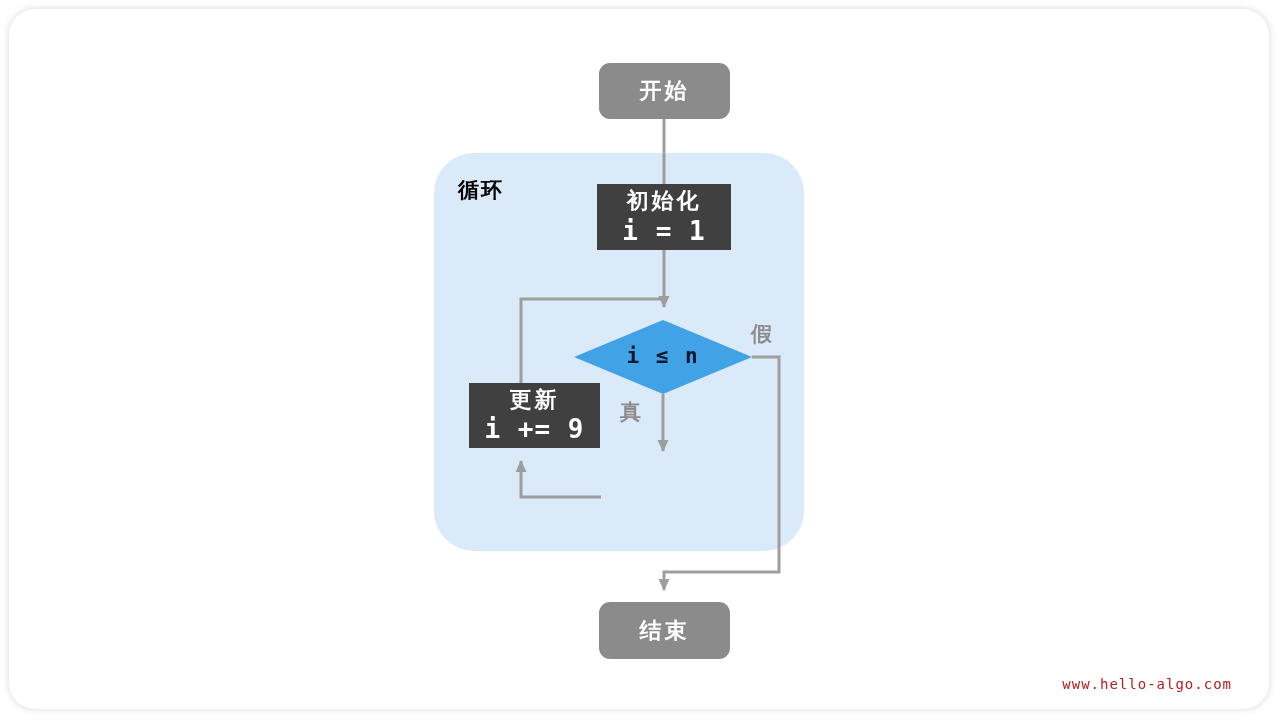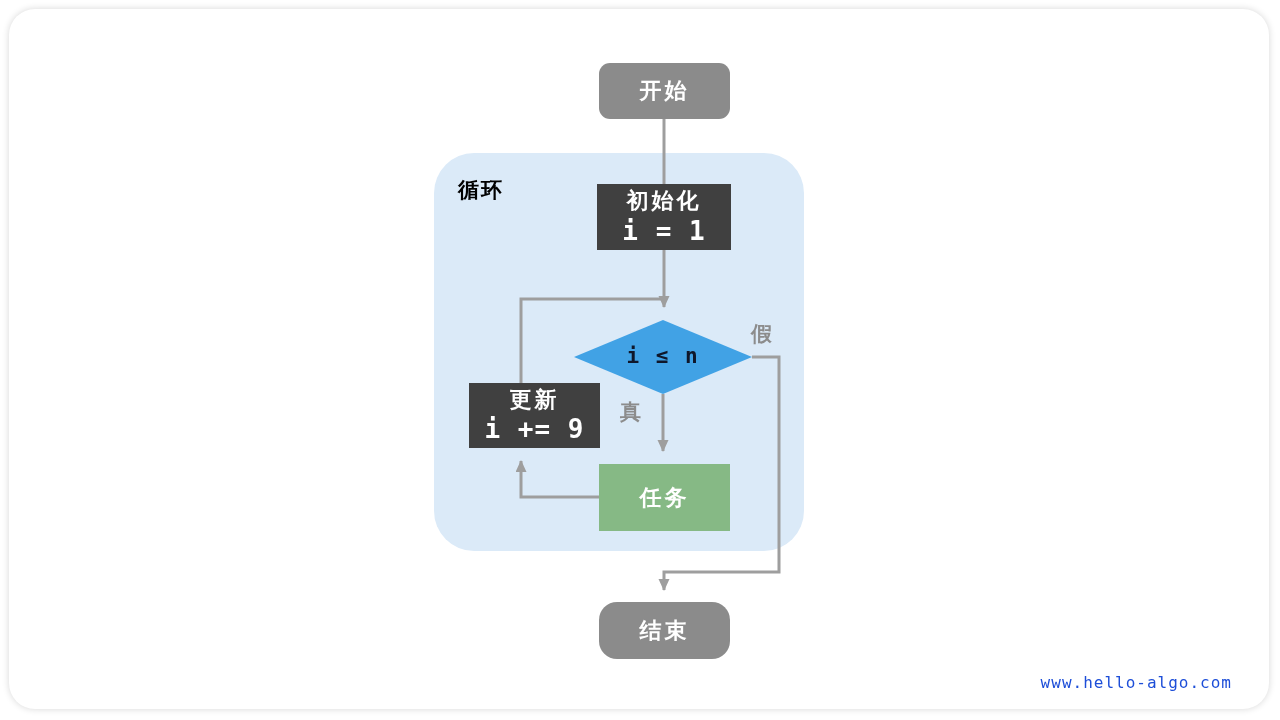--- a/index.html
+++ b/index.html
@@ -97,23 +97,23 @@
     color: #8C8C8C;
     font-size: 21px;
     font-weight: 700;
   }
   .edge-label.true-label  { left: 611px; top: 389px; }
   .edge-label.false-label { left: 742px; top: 311px; }
   .watermark {
     position: absolute;
     right: 37px; bottom: 17px;
     z-index: 3;
-    color: #1d4ed8;
+    color: #b91c1c;
     font-family: "DejaVu Sans Mono", monospace;
-    font-size: 16px;
+    font-size: 14px;
     letter-spacing: 1px;
   }
 </style>
 </head>
 <body>
 
 <div class="card">
   <div class="stage">
 
     <div class="loop-container"></div>
@@ -155,24 +155,21 @@
 
     <div class="edge-label false-label">假</div>
 
     <div class="edge-label true-label">真</div>
 
     <div class="node process-blue" style="left:460px; top:374px; width:131px; height:65px;">
       <div class="cjk-label">更新</div>
       <div class="code-label">i += 9</div>
     </div>
 
-    <div class="node task-green" style="left:590px; top:455px; width:131px; height:67px;">
-      <div class="cjk-label">任务</div>
-    </div>
 
-    <div class="node terminal" style="left:590px; top:593px; width:131px; height:57px;border-radius:18px;">
+    <div class="node terminal" style="left:590px; top:593px; width:131px; height:57px;">
       <div class="cjk-label">结束</div>
     </div>
 
     <div class="watermark">www.hello-algo.com</div>
 
   </div>
 </div>
 
 </body></html>

